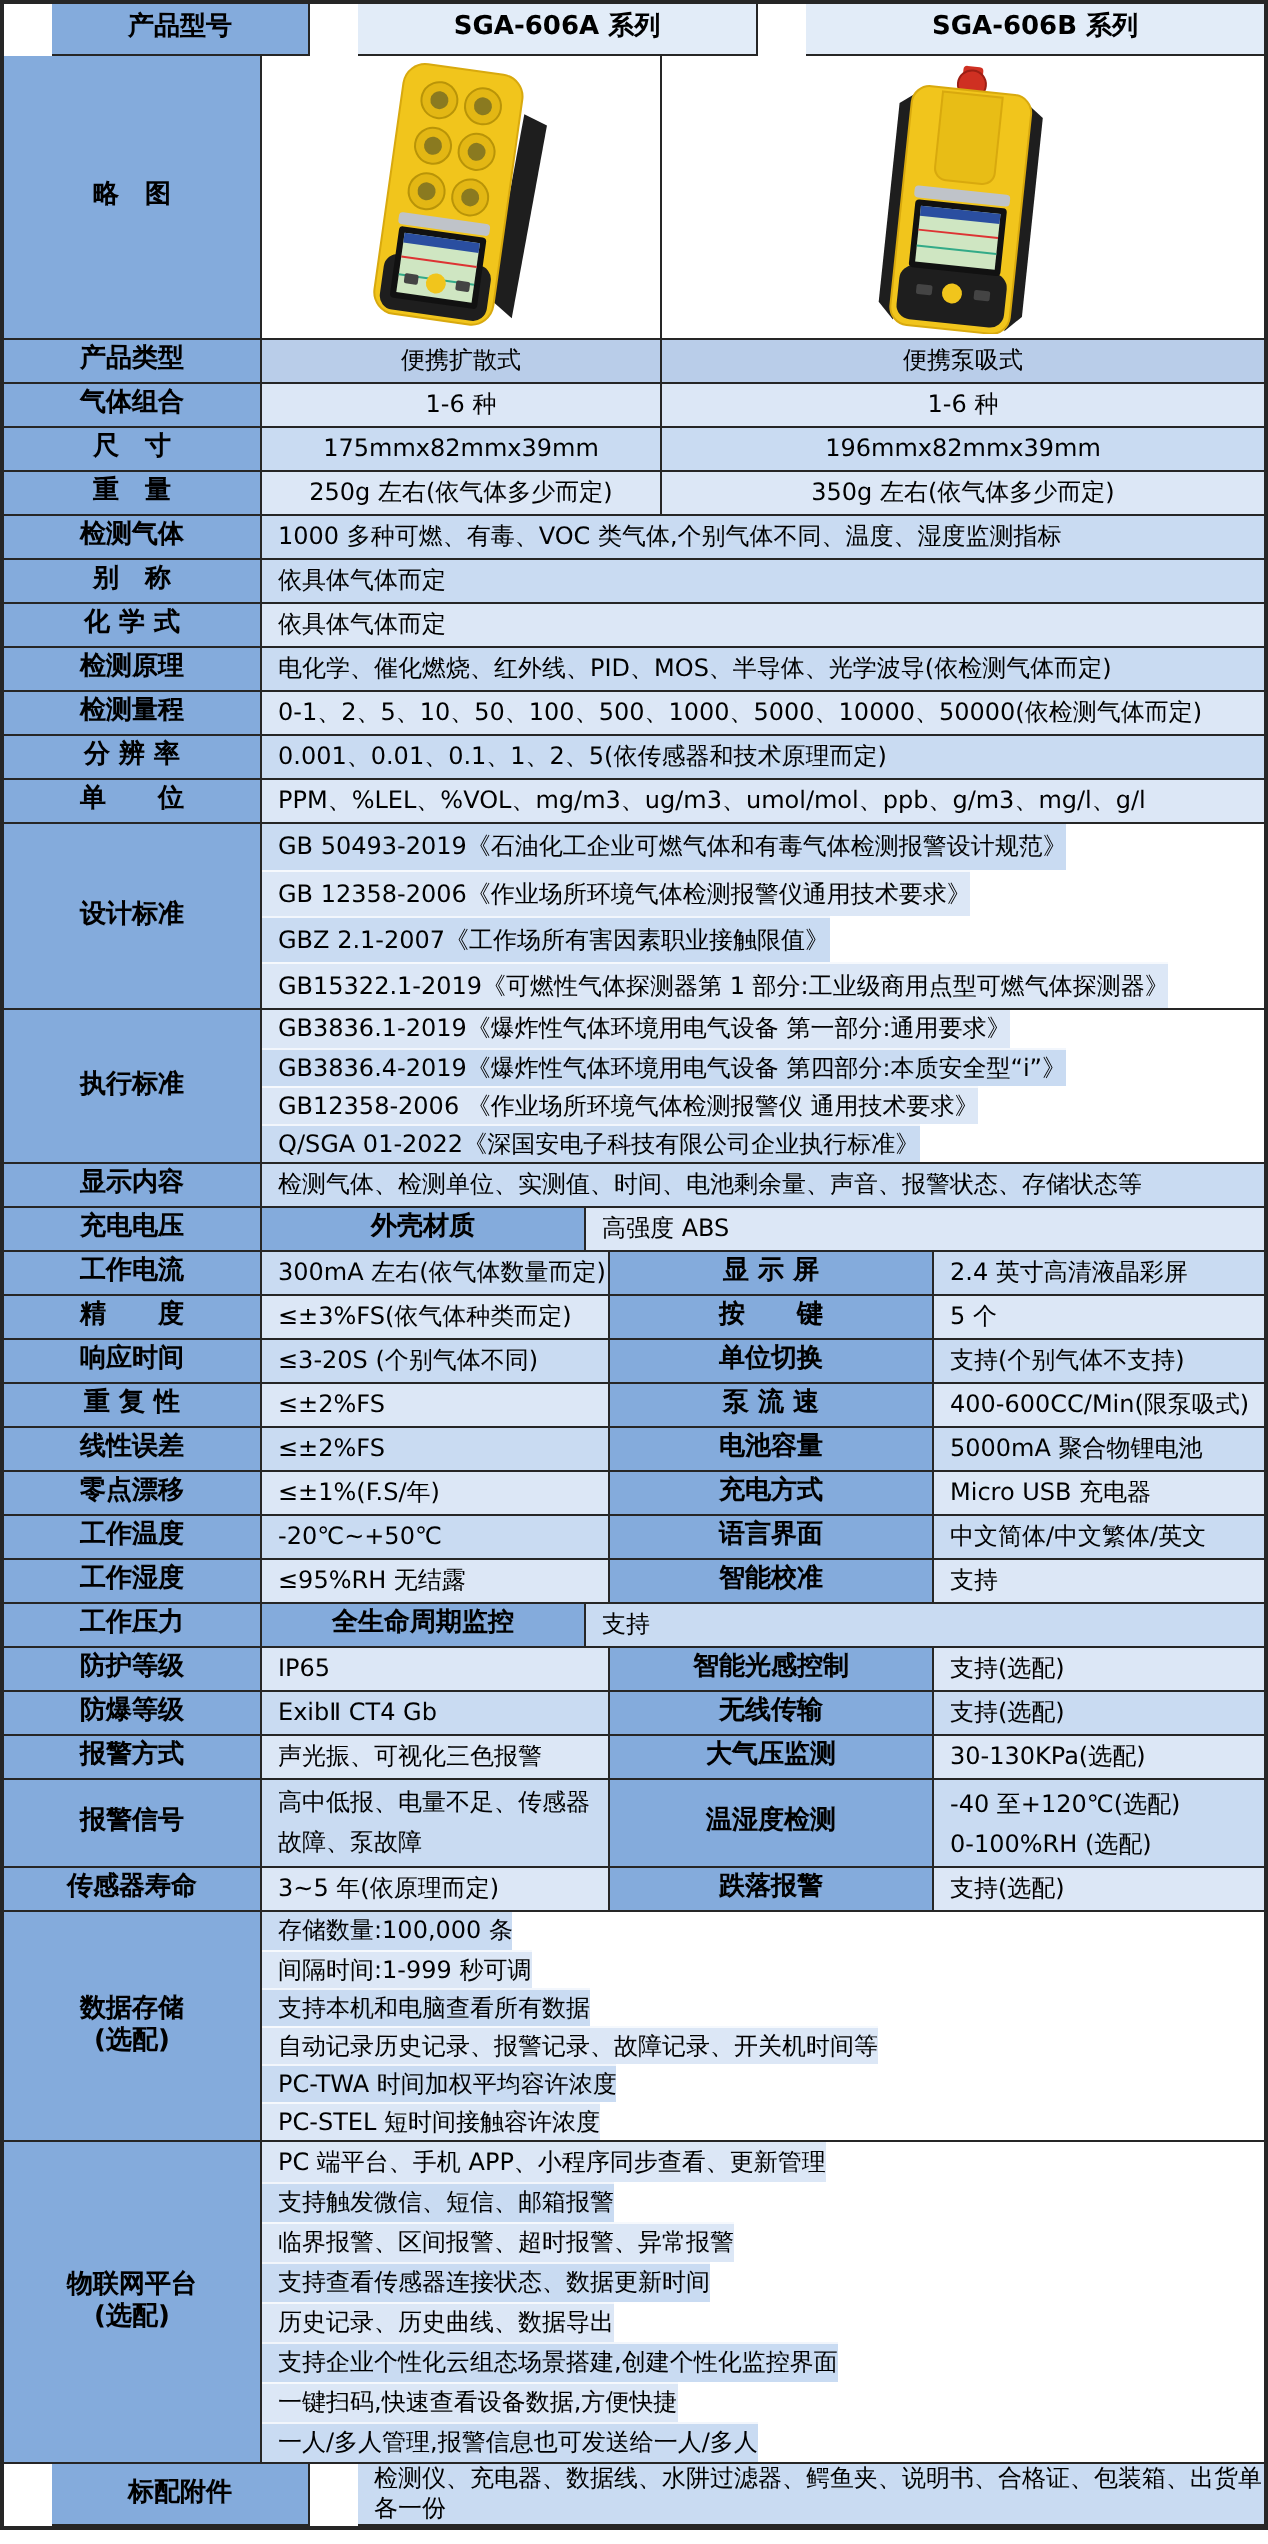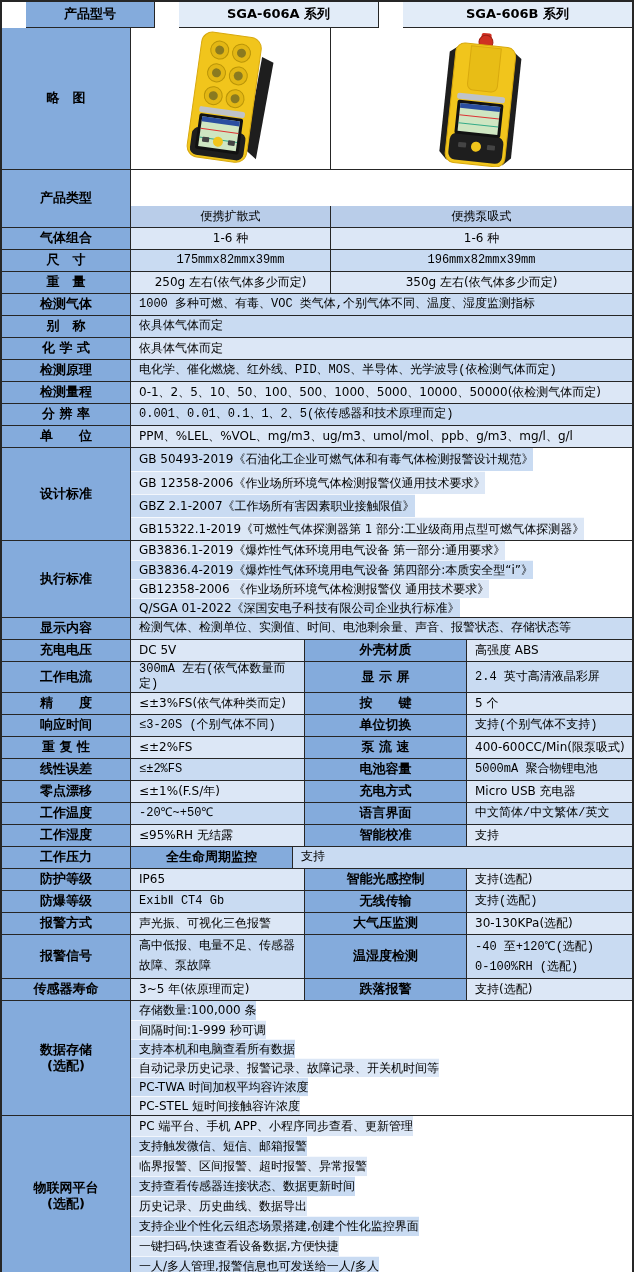--- a/index.html
+++ b/index.html
@@ -30,22 +30,22 @@
   .ca{width:200px;flex:none;justify-content:center;text-align:center;}
   .cb{flex:1;justify-content:center;text-align:center;}
   .cwide{flex:1;justify-content:flex-start;padding-left:8px;}
   .qv1{width:174px;flex:none;justify-content:flex-start;padding-left:8px;}
   .ql2{width:162px;flex:none;}
   .qv2{flex:1;justify-content:flex-start;padding-left:8px;}
   .h26{min-height:26px;margin-left:24px;}
   .h22{min-height:22px;}
   .h44{min-height:44px;}
   .h142{min-height:142px;}
-  .bg-M{background:var(--medium-bg);margin-top:36px;}
-  .bg-D{background:var(--stripe-dark);font-family:Liberation Mono, monospace;}
+  .bg-M{background:var(--medium-bg);}
+  .bg-D{background:var(--stripe-dark);}
   .bg-L{background:var(--stripe-light);}
   .bg-H{background:var(--header-bg);}
   .bg-W{background:#fff;}
   .hdr .cell{font-weight:bold;font-size:13px;justify-content:center;}
   .blockcol{flex:1;display:flex;flex-direction:column;padding:0;align-items:flex-start;}
   .blockcol .line{
     display:flex;align-items:center;padding-left:8px;
     border-top:1px solid rgba(255,255,255,0.75);
     font-size:12px;
   }
@@ -204,21 +204,20 @@
           <div class="line">GB12358-2006 《作业场所环境气体检测报警仪 通用技术要求》</div>
           <div class="line">Q/SGA 01-2022《深国安电子科技有限公司企业执行标准》</div>
         </div>
       </div>
       <div class="row">
         <div class="cell lab c1 h22">显示内容</div>
         <div class="cell cwide h22 bg-D">检测气体、检测单位、实测值、时间、电池剩余量、声音、报警状态、存储状态等</div>
       </div>
       <div class="row">
         <div class="cell lab c1 h22">充电电压</div>
-        <div class="cell qv1 h22 bg-L">DC 5V</div>
         <div class="cell lab ql2 h22">外壳材质</div>
         <div class="cell qv2 h22 bg-L">高强度 ABS</div>
       </div>
       <div class="row">
         <div class="cell lab c1 h22">工作电流</div>
         <div class="cell qv1 h22 bg-D">300mA 左右(依气体数量而定)</div>
         <div class="cell lab ql2 h22">显 示 屏</div>
         <div class="cell qv2 h22 bg-D">2.4 英寸高清液晶彩屏</div>
       </div>
       <div class="row">

